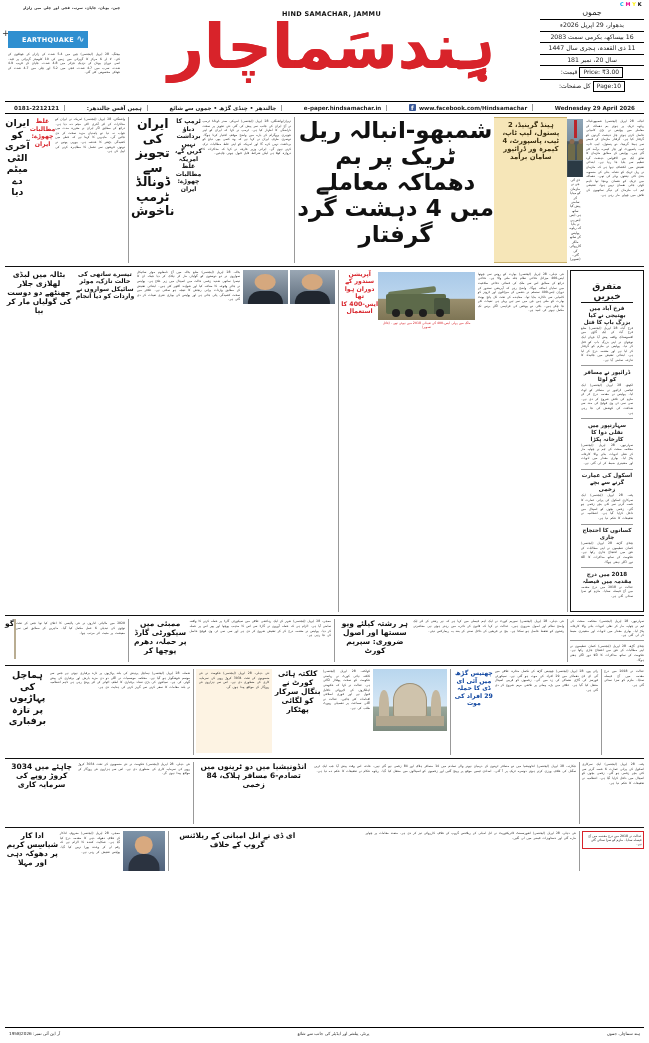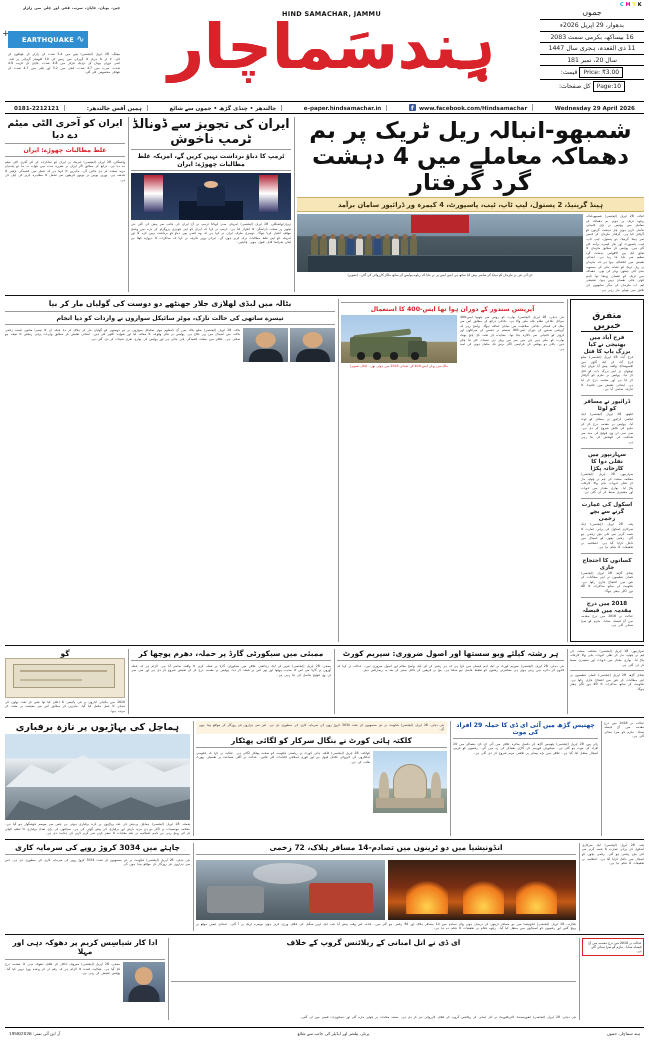--- a/index.html
+++ b/index.html
@@ -157,21 +157,21 @@
      border-bottom:1px solid #111;padding-bottom:1px;margin-bottom:2px;
   }
   .sb-item { margin-bottom:3px; }
   .sb-head { direction:rtl;text-align:center;font-size:5.6px;line-height:7px;font-weight:bold;}
 
   .bottombar{position:absolute;left:5px;right:5px;bottom:4px;height:12px;border-top:1.2px solid #000;
      display:flex;align-items:center;justify-content:space-between;font-size:4.2px;padding:0 4px;direction:rtl;}
 
   .redbox-sm{border:0.8px solid #d8232a;padding:1.5px;font-size:3.2px;direction:rtl;line-height:4.4px;}
 
-  .colwrap{display:flex;flex-direction:column;}
+  .colwrap{display:flex;flex-direction:row;}
   .spacer{height:2px;}
 </style>
 </head>
 <body>
 
 <div class="page">
 
   <div class="cmyk">
     <span class="c-c">C</span><span class="c-m">M</span><span class="c-y">Y</span><span class="c-k">K</span>
   </div>
@@ -481,21 +481,21 @@
 
     <div class="colwrap" style="width:185px;">
       <div class="hl-sm">چاہئے میں 3034 کروڑ روپے کی سرمایہ کاری</div>
       <div class="hrule"></div>
       <div class="bodytext">نئی دہلی، 28 اپریل (ایجنسی) حکومت نے نئے منصوبوں کے تحت 3034 کروڑ روپے کی سرمایہ کاری کی منظوری دی ہے۔ اس سے ہزاروں نئے روزگار کے مواقع پیدا ہوں گے۔</div>
     </div>
 
     <div class="vrule"></div>
 
     <div class="colwrap" style="flex:1;">
-      <div class="hl-sm">انڈونیشیا میں دو ٹرینوں میں تصادم-14 مسافر ہلاک، 72 زخمی</div>
+      <div class="hl-sm">انڈونیشیا میں دو ٹرینوں میں تصادم-6 مسافر ہلاک، 84 زخمی</div>
       <div class="hrule"></div>
       <div style="display:flex;gap:3px;margin-top:2px;">
         <div style="flex:1;">
           <div class="photo ph-crash">
             <div class="smoke"></div>
             <div class="car" style="left:6%;"></div>
             <div class="car2"></div>
           </div>
         </div>
         <div style="flex:1;">

